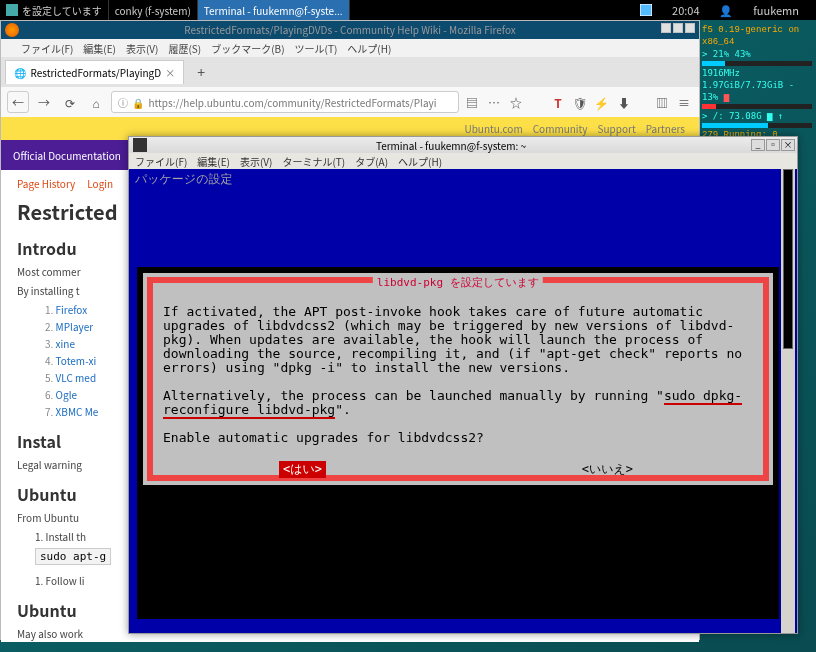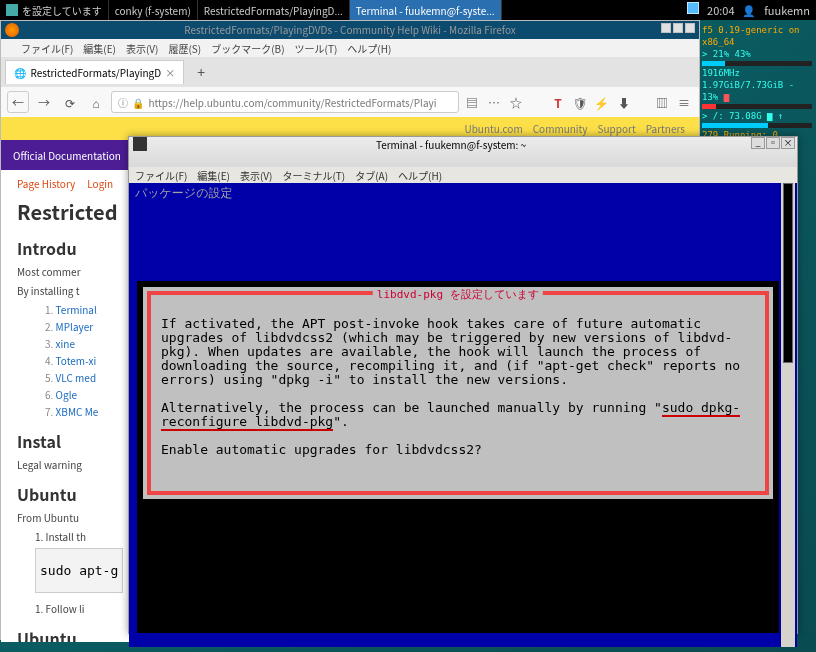--- a/index.html
+++ b/index.html
@@ -1,21 +1,21 @@
 <!DOCTYPE html>
 <html><head>
 <meta charset="utf-8">
 <style>
   * { margin: 0; padding: 0; box-sizing: border-box; }
   html, body { width: 816px; height: 652px; overflow: hidden; font-family: "Noto Sans CJK JP", sans-serif; font-size: 11px; background: linear-gradient(135deg,#0b6b70 0%,#094b50 100%); }
   
   .taskbar { height: 20px; background: #000; display:flex; align-items:center; color:#ccc; }
   .taskbar .tbtn { padding: 0 6px; height:20px; display:flex; align-items:center; gap:4px; border-right:1px solid #333; font-size:10px; }
   .taskbar .tbtn.active { background:#2a6fb0; color:#fff; }
-  .taskbar .right { margin-left:auto; display:flex; gap:8px; padding-right:6px; }
+  .taskbar .right { margin-left:auto; display:flex; align-items:center; gap:20px; padding-right:17px; }
   .ico { width:12px; height:12px; }
   
   .ffwin { position:absolute; left:0; top:20px; width:700px; height:620px; background:#f2f2f2; border:1px solid #bbb; }
   .fftitle { height:18px; background:#0c4a6e; text-align:center; font-size:10px; color:#999; line-height:18px; position:relative; }
   .ffclose { position:absolute; right:4px; top:2px; display:flex; gap:2px;}
   .ffclose span{width:10px;height:10px;background:#e0e0e0;border:1px solid #c0c0c0;}
   .fficon { position:absolute; left:4px; top:2px; width:14px;height:14px; border-radius:50%; background:radial-gradient(circle,#ff9a00,#e55b00);}
   .ffmenu { height:18px; background:#f2f2f2; padding-left:20px; font-size:10px; color:#444; display:flex; gap:10px; align-items:center;}
   .tabbar { height:30px; background:#e3e3e3; display:flex; align-items:center; padding:0 4px; gap:6px;}
   .tab { height:24px; background:#fff; border:1px solid #ccc; border-bottom:none; padding:0 8px; display:flex; align-items:center; gap:4px; font-size:10px; }
@@ -35,41 +35,41 @@
   .banner .logo{margin-left:auto;color:#fff;font-size:14px;padding-right:6px;}
   .docword{color:#fff;font-size:14px;letter-spacing:1px;}
   .page{background:#fff; padding:6px 16px 16px 16px; height:calc(100% - 18px - 18px - 30px - 30px - 20px - 30px); overflow:hidden;}
   .pagetop{display:flex;gap:12px;font-size:10px;color:#dd4814;}
   h1{font-size:20px;color:#333;margin:6px 0;}
   h2{font-size:16px;color:#333;margin:10px 0 4px;}
   .body{font-size:10px;color:#444;}
   ol{margin-left:20px;}
   ol li{color:#1a6bbf;margin:2px 0;font-size:10px;}
   ol li .num{color:#888;}
-  .cmd{display:inline-block;border:1px solid #ccc;background:#f3f3f3;padding:14px 4px;font-family:monospace;font-size:13px;margin:4px 0;}
+  .cmd{display:inline-block;border:1px solid #ccc;background:#f3f3f3;padding:1px 4px;font-family:monospace;font-size:11px;margin:4px 0;}
   
   .conky{position:absolute; right:4px; top:24px; width:110px; color:#3fe; font-family:monospace; font-size:9px; line-height:12px; }
   .conky .bar{height:5px;background:#222;margin:1px 0;position:relative;}
   .conky .bar span{position:absolute;left:0;top:0;bottom:0;background:#0cf;}
   .conky .bar.red span{background:#f33;}
-  .conky .orange{color:#fa0;}
+  .conky .orange{color:#fa0;font-family:Liberation Mono, monospace;}
   .conky .red{color:#f55;}
   
   .termwin{position:absolute; left:128px; top:136px; width:670px; height:498px; background:#d6d3cd; border:1px solid #999; box-shadow:0 0 8px rgba(0,0,0,.4);}
-  .termhdr{height:30px;background:linear-gradient(#ececec,#d9d9d9);display:flex;align-items:flex-start;font-size:10px;}
+  .termhdr{height:16px;background:linear-gradient(#ececec,#d9d9d9);display:flex;align-items:center;font-size:10px;}
   .termhdr .ticon{width:14px;height:14px;margin:0 4px;background:#333;}
   .termhdr .ttl{flex:1;text-align:center;}
   .termhdr .wbtns{display:flex;gap:1px;padding-right:2px;}
   .termhdr .wbtn{width:14px;height:12px;background:#ddd;border:1px solid #999;font-size:9px;text-align:center;line-height:10px;}
   .termmenu{height:16px;background:#e8e6e1;font-size:10px;display:flex;gap:10px;align-items:center;padding-left:6px;color:#333;}
   .termbody{position:relative;height:calc(100% - 32px);background:#0000a8;}
   .pkgtitle{position:absolute;left:6px;top:2px;color:#a3a3a3;font-size:12px;font-family:monospace;}
   .termblack{position:absolute;left:8px;right:18px;top:98px;bottom:14px;background:#000;}
   .dlgouter{position:absolute;left:12px;right:22px;top:102px;height:216px;background:#c0c0c0;border:2px solid #000;}
-  .dlginner{position:absolute;left:4px;right:4px;top:4px;bottom:4px;border:4px solid #ef4444;}
+  .dlginner{position:absolute;left:4px;right:4px;top:4px;bottom:4px;border:6px solid #ef4444;}
   .dlgtitle{position:absolute;top:-8px;left:50%;transform:translateX(-50%);background:#c0c0c0;padding:0 4px;color:#c03;font-family:monospace;font-size:11px;}
   .dlgtext{padding:22px 10px 6px 10px;font-family:monospace;font-size:13px;color:#000;line-height:14px;white-space:pre-wrap;}
   .hl2{border-bottom:2px solid #c00;}
   .dlgbtns{display:flex;justify-content:space-around;margin-top:10px;font-family:monospace;font-size:12px;}
   .dlgbtn{padding:0 4px;}
   .dlgbtn.sel{background:#c00;color:#fff;}
   .sbar{position:absolute;right:2px;top:0;bottom:0;width:14px;background:#d6d3cd;}
   .sbar .th{position:absolute;left:2px;right:2px;top:0;height:180px;background:#000;border:1px solid #666;}
 </style>
 </head>
@@ -78,23 +78,20 @@
 <div class="taskbar">
   <div class="tbtn">
     <svg class="ico" viewBox="0 0 10 10">
         <rect width="10" height="10" fill="#4aa"></rect>
       </svg>
     <span>を設定しています</span>
   </div>
   <div class="tbtn">
       <span>conky (f-system)</span>
     </div>
-  <div class="tbtn">
-      <span>RestrictedFormats/PlayingD...</span>
-    </div>
   <div class="tbtn active">
       <span>Terminal - fuukemn@f-syste...</span>
     </div>
   <div class="right">
     <svg class="ico" viewBox="0 0 10 10">
         <rect width="10" height="10" fill="#5bf" stroke="#fff"></rect>
       </svg>
     <span>20:04</span>
     <span>👤</span>
     <span>fuukemn</span>
@@ -183,21 +180,21 @@
   <div class="page">
     <div class="pagetop">
       <span>Page History</span>
       <span>Login</span>
     </div>
     <h1>Restricted</h1>
     <h2>Introdu</h2>
     <div class="body">Most commer</div>
     <div class="body" style="margin-top:4px;">By installing t</div>
     <ol style="list-style:none;margin-left:28px;margin-top:4px;">
-      <li><span class="num">1.</span> <span>Terminal</span></li>
+      <li><span class="num">1.</span> <span>Firefox</span></li>
       <li><span class="num">2.</span> <span>MPlayer</span></li>
       <li><span class="num">3.</span> <span>xine</span></li>
       <li><span class="num">4.</span> <span>Totem-xi</span></li>
       <li><span class="num">5.</span> <span>VLC med</span></li>
       <li><span class="num">6.</span> <span>Ogle</span></li>
       <li><span class="num">7.</span> <span>XBMC Me</span></li>
     </ol>
     <h2>Instal</h2>
     <div class="body">Legal warning</div>
     <h2>Ubuntu</h2>
@@ -232,19 +229,23 @@
     <div class="pkgtitle">パッケージの設定</div>
     <div class="termblack"></div>
     <div class="dlgouter">
       <div class="dlginner">
         <div class="dlgtitle">libdvd-pkg を設定しています</div>
         <div class="dlgtext"><span>If activated, the APT post-invoke hook takes care of future automatic upgrades of libdvdcss2 (which may be triggered by new versions of libdvd-pkg). When updates are available, the hook will launch the process of downloading the source, recompiling it, and (if "apt-get check" reports no errors) using "dpkg -i" to install the new versions.</span>
 
 <span>Alternatively, the process can be launched manually by running "</span><span class="hl2">sudo dpkg-reconfigure libdvd-pkg</span><span>".</span>
 
 <span>Enable automatic upgrades for libdvdcss2?</span></div>
+        <div class="dlgbtns">
+          <span class="dlgbtn sel">&lt;はい&gt;</span>
+          <span class="dlgbtn">&lt;いいえ&gt;</span>
+        </div>
       </div>
     </div>
     <div class="sbar">
         <div class="th"></div>
       </div>
   </div>
 </div>
 
 </body></html>

